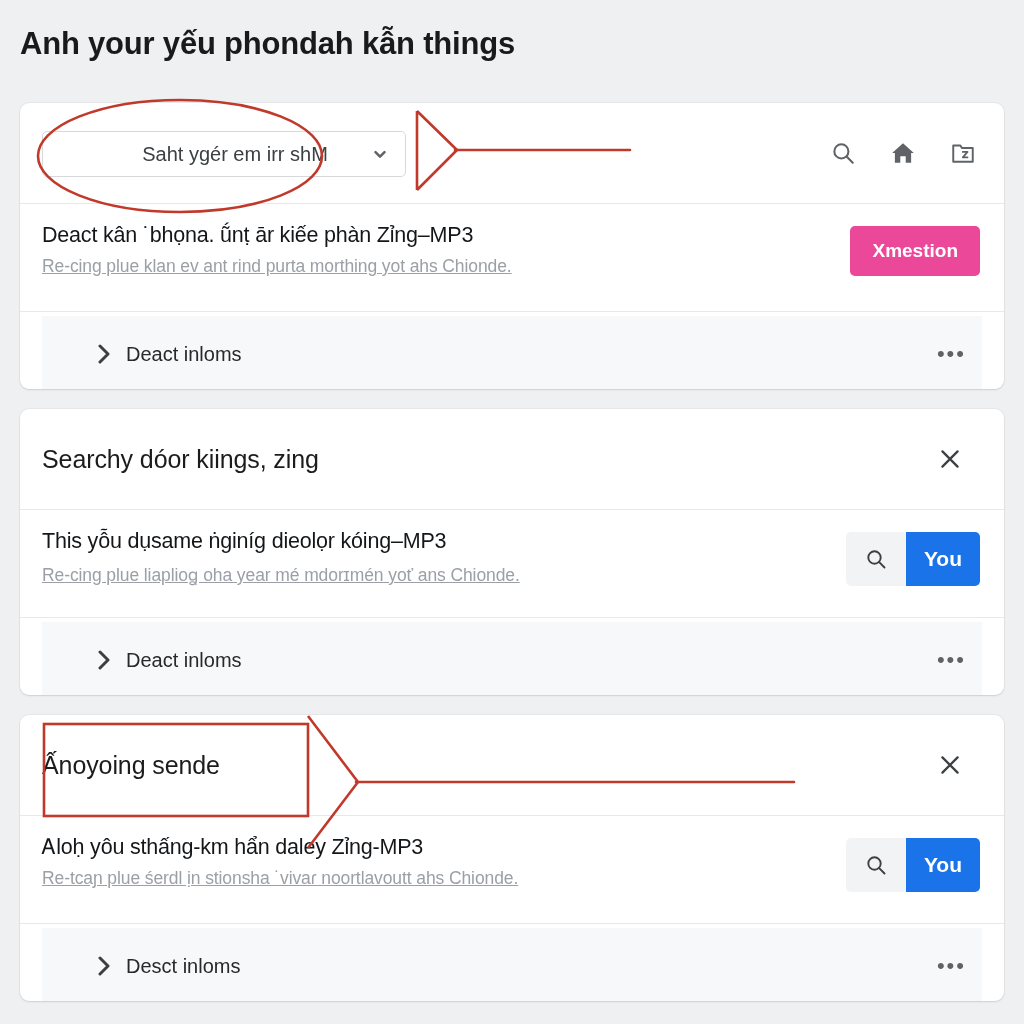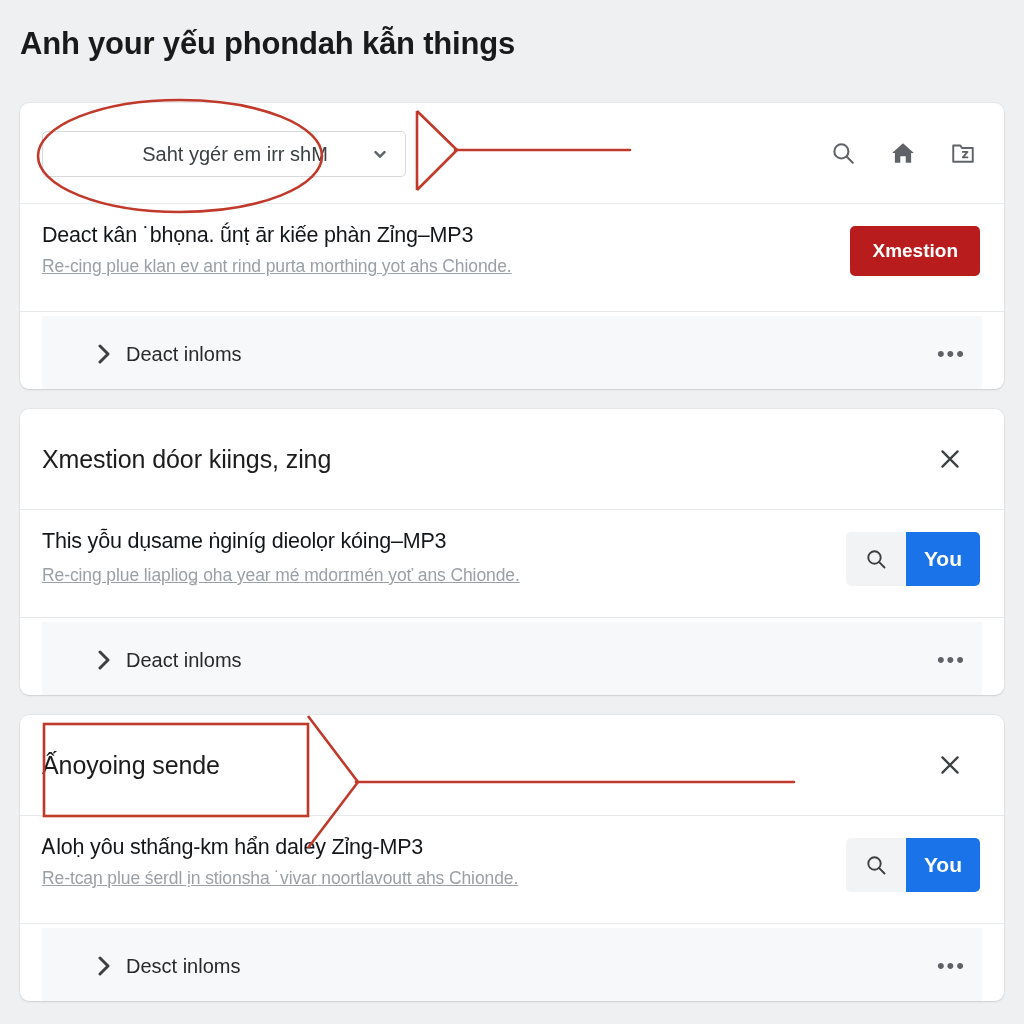--- a/index.html
+++ b/index.html
@@ -117,21 +117,21 @@
     text-decoration: underline;
   }
 
   .primary-btn {
     position: absolute;
     right: 24px; top: 22px;
     height: 50px;
     padding: 0 22px;
     border: none;
     border-radius: 5px;
-    background: #b91c1c;
+    background: #ec4899;
     color: #ffffff;
     font-family: "Liberation Sans", sans-serif;
     font-size: 19px;
     font-weight: 700;
     cursor: pointer;
     white-space: nowrap;
   }
 
   .split-btn {
     position: absolute;
@@ -251,21 +251,21 @@
             <path d="M3 2 L11 10 L3 18" fill="none" stroke="#3c4043" stroke-width="3" stroke-linecap="round" stroke-linejoin="round"></path>
           </svg>
       </span>
       <span class="foot-label">Deact inloms</span>
       <span class="foot-more">•••</span>
     </div>
   </div>
 
   <div class="card" id="card2">
     <div class="card-head">
-      <div class="card-head-title">Xmestion dóor kiings, zing</div>
+      <div class="card-head-title">Searchy dóor kiings, zing</div>
       <span class="close-btn">
         <svg width="26" height="26" viewBox="0 0 24 24">
             <path d="M5 5 L19 19 M19 5 L5 19" stroke="#3c4043" stroke-width="2.1" stroke-linecap="round"></path>
           </svg>
       </span>
     </div>
 
     <div class="card-body">
       <div class="body-text">
         <div class="body-title">This yỗu dụsame ṅginíg dieolọr kóing–MP3</div>

